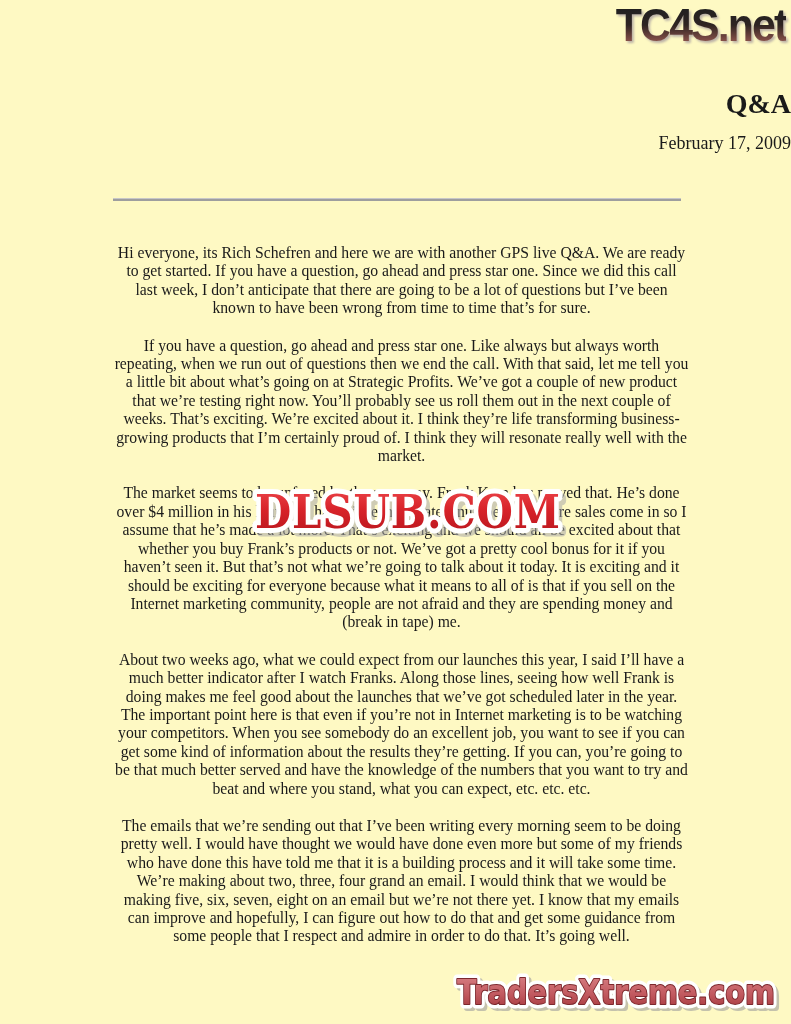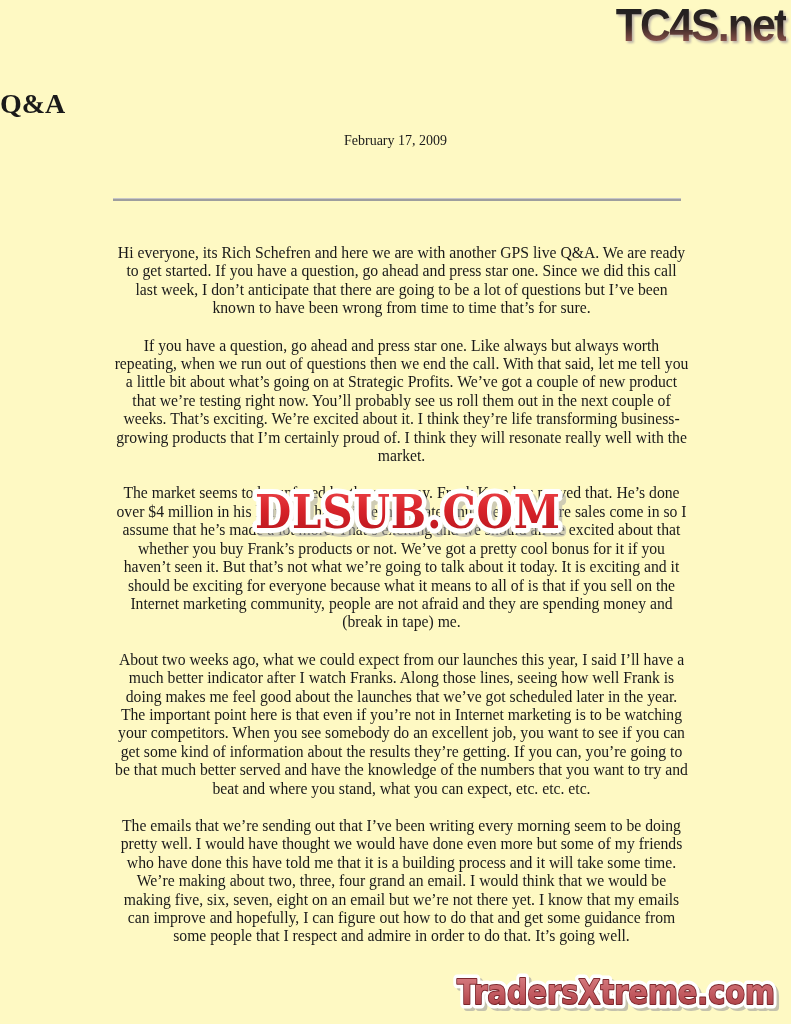--- a/index.html
+++ b/index.html
@@ -36,32 +36,32 @@
     filter: drop-shadow(2px 2px 1px rgba(175,165,162,0.85));
     white-space: nowrap;
   }
 
   
   .doc-title {
     position: absolute;
     top: 88px;
     left: 0;
     width: 100%;
-    text-align: left;
+    text-align: right;
     font-size: 28px;
     font-weight: bold;
     margin: 0;
   }
   .doc-date {
     position: absolute;
     top: 133px;
     left: 0;
     width: 100%;
-    text-align: center;
-    font-size: 14px;
+    text-align: right;
+    font-size: 18px;
     margin: 0;
   }
 
   
   .divider {
     position: absolute;
     top: 198px;
     left: 113px;
     width: 568px;
     height: 2px;

